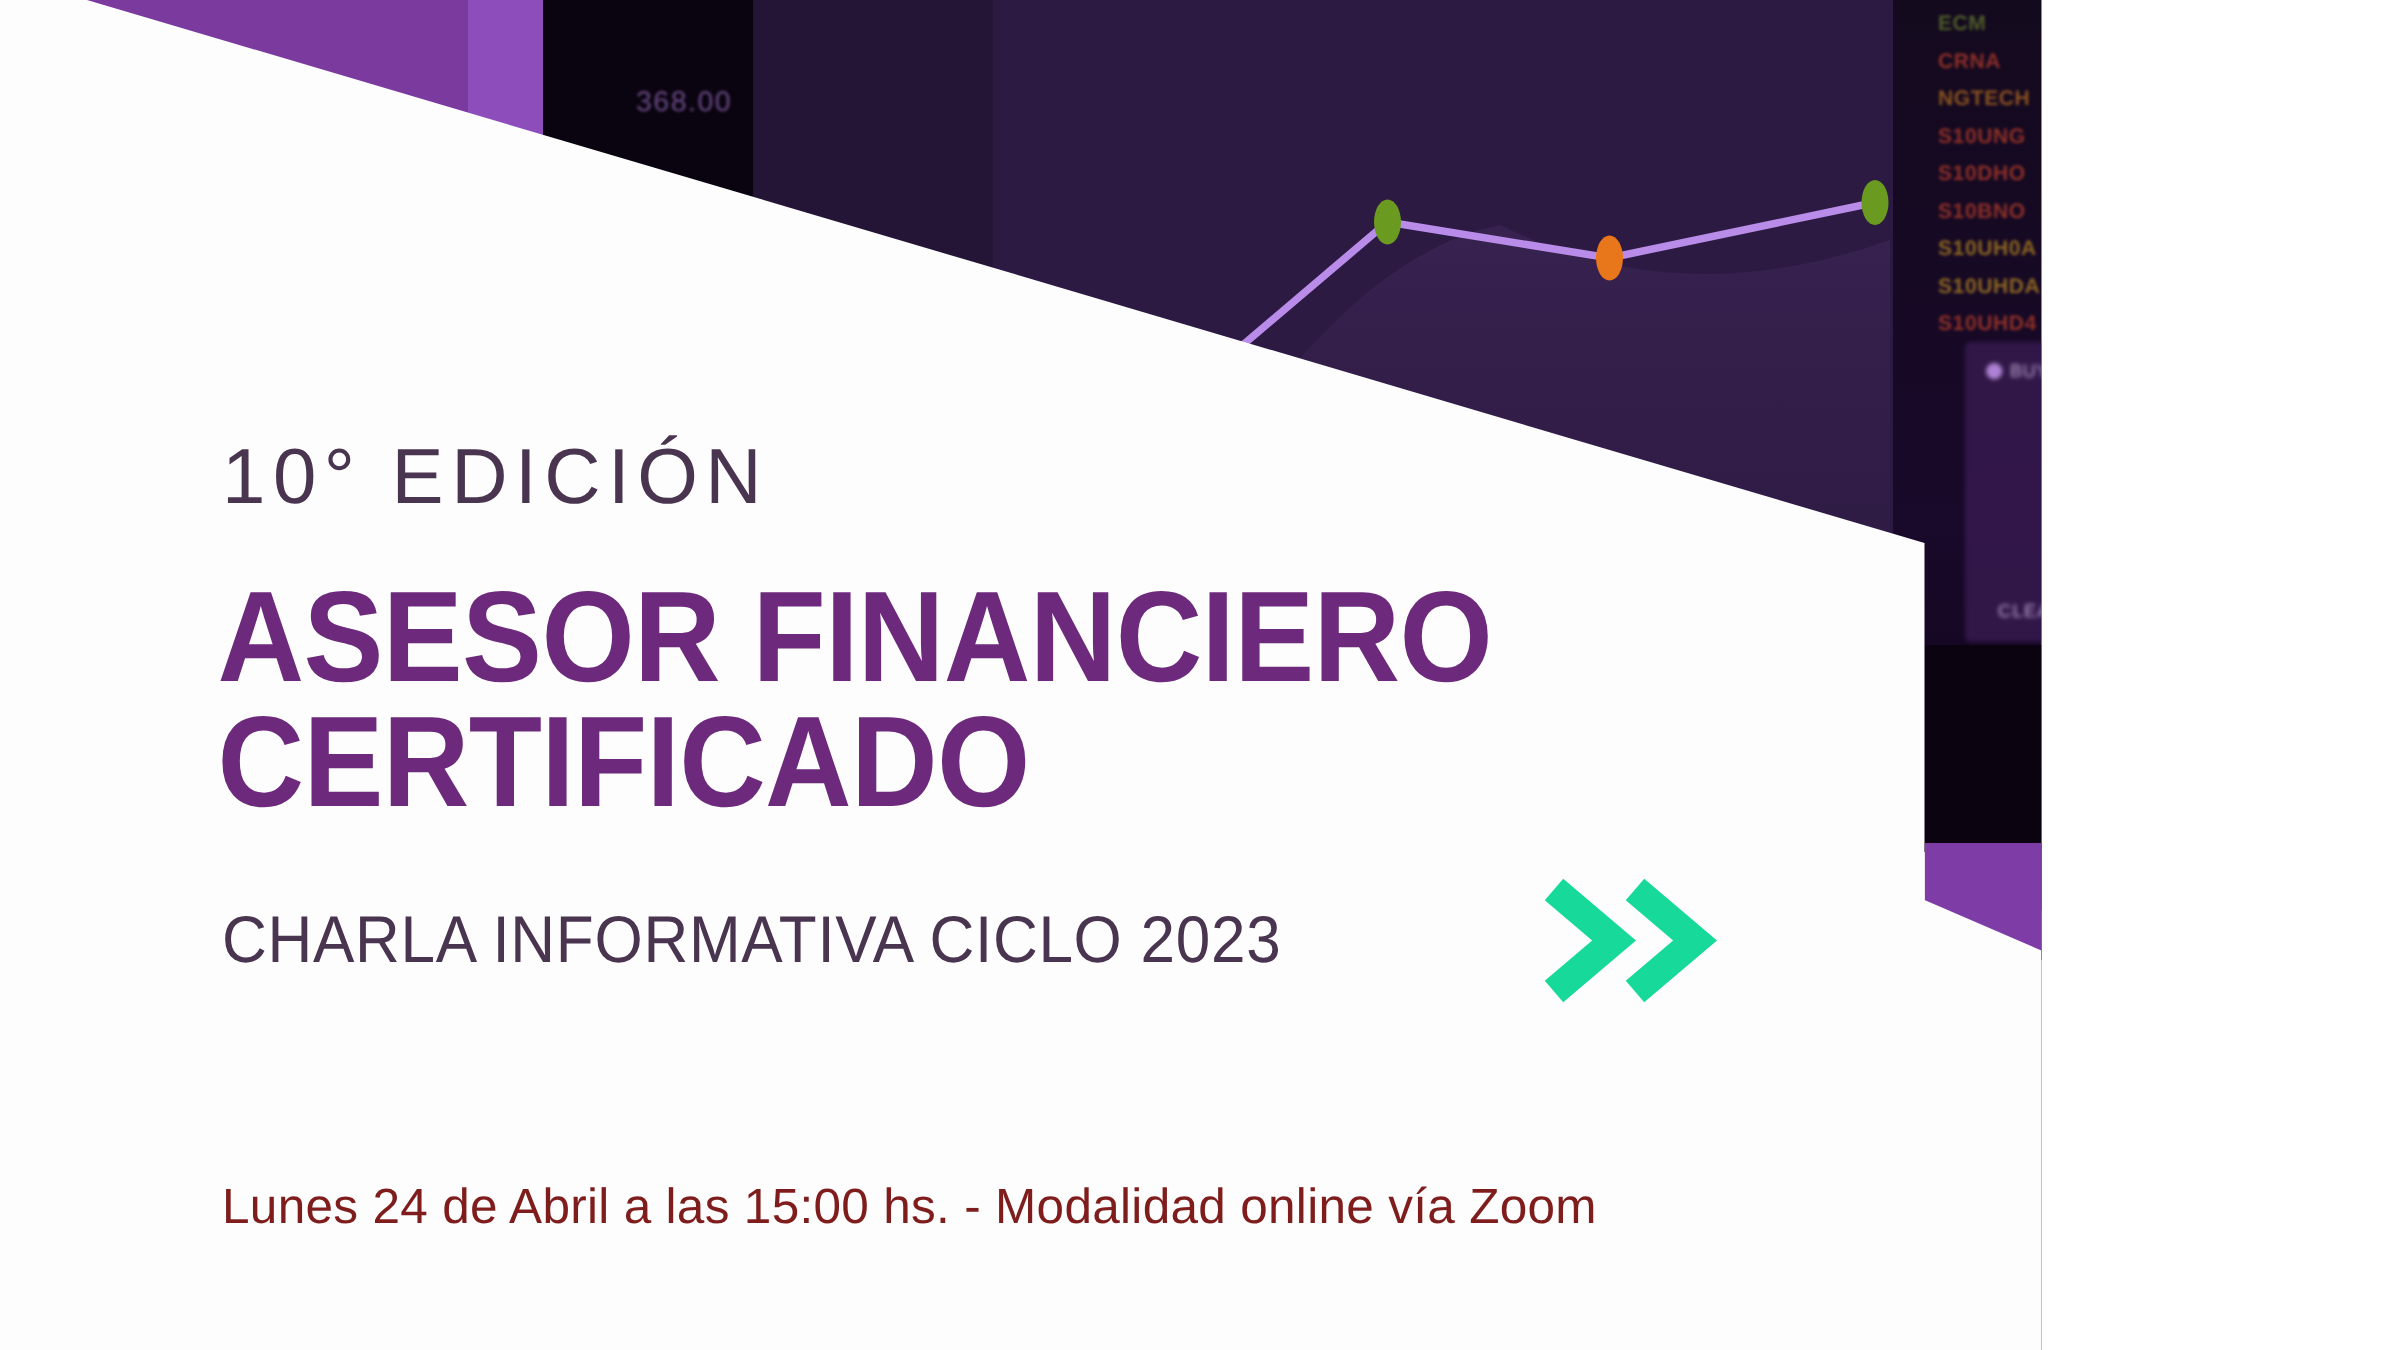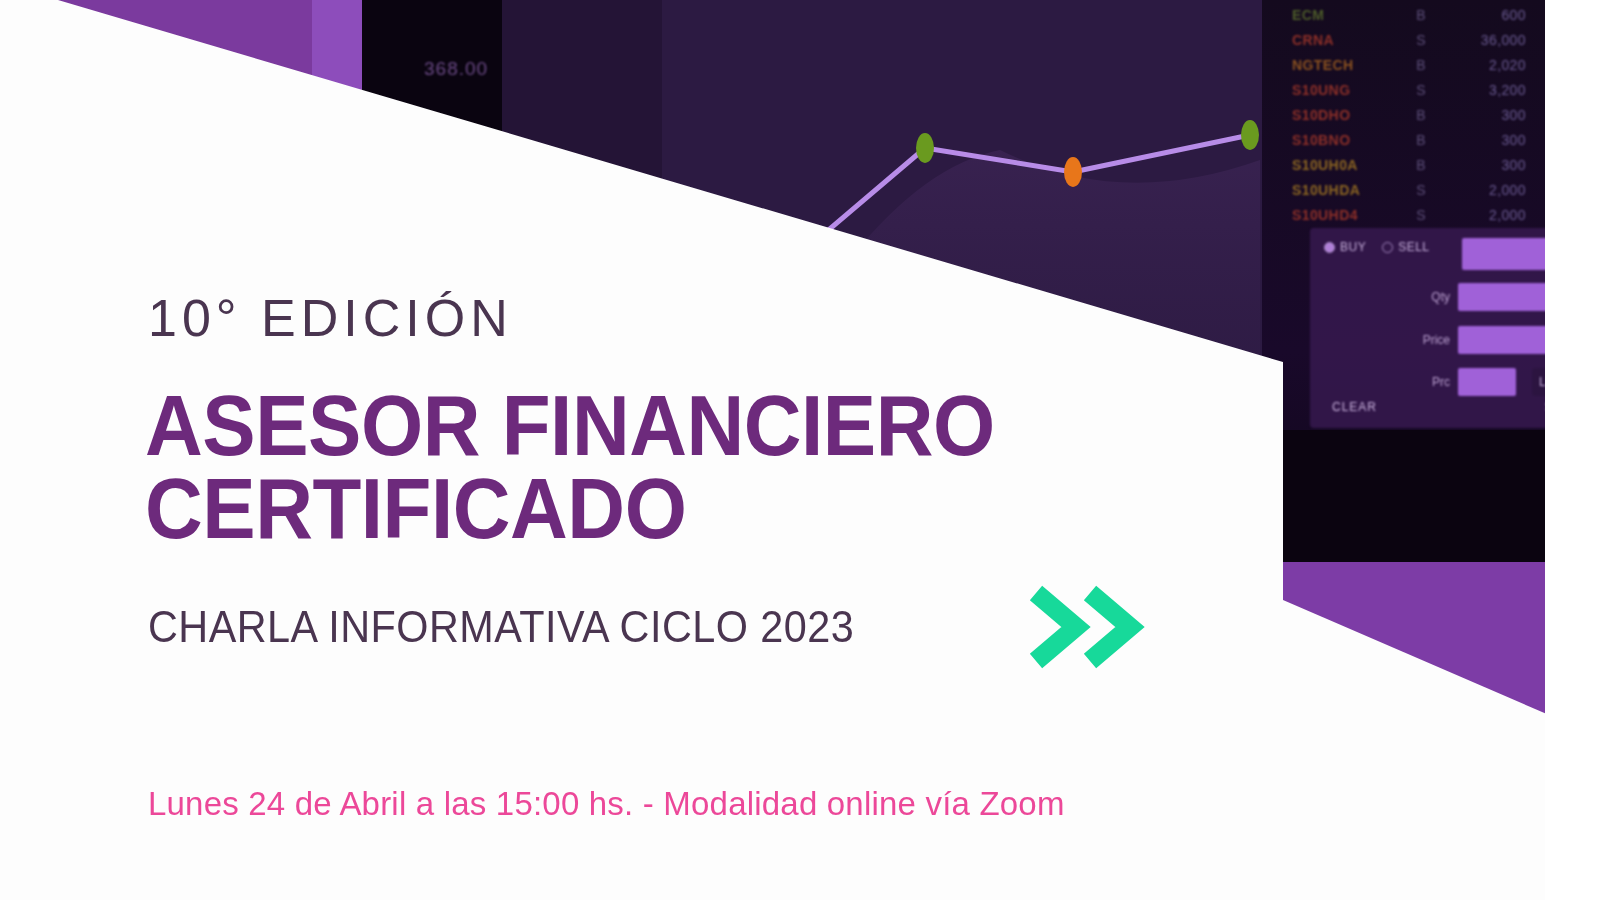--- a/index.html
+++ b/index.html
@@ -2,21 +2,21 @@
 <html><head>
 <meta charset="utf-8">
 <style>
   html, body {
     margin: 0;
     padding: 0;
     background: #ffffff;
   }
   #poster {
     position: relative;
-    width: 1545px;
+    width: 1361px;
     height: 900px;
     overflow: hidden;
     background: #ffffff;
     font-family: "Liberation Sans", sans-serif;
   }
 
   
   .bg-photo {
     position: absolute;
     inset: 0;
@@ -219,21 +219,21 @@
   .chevrons {
     position: absolute;
     left: 1028px; top: 583px;
   }
   .footer-line {
     position: absolute;
     left: 148px; top: 785px;
     font-size: 33px;
     font-weight: 400;
     letter-spacing: .2px;
-    color: #ec4899;
+    color: #7f1d1d;
     white-space: nowrap;
   }
 </style>
 </head>
 <body>
 
 <div id="poster">
 
   <div class="bg-photo">
     <div class="band band-a"></div>

